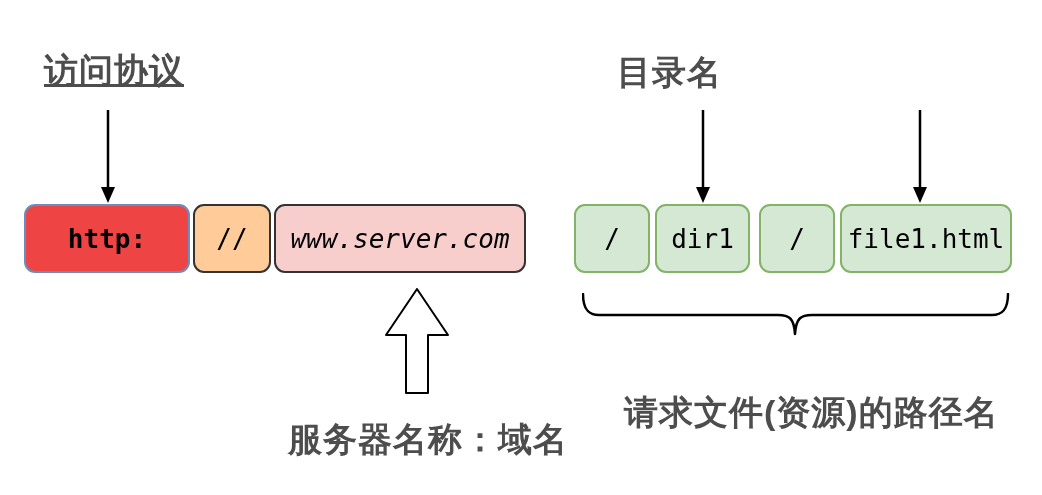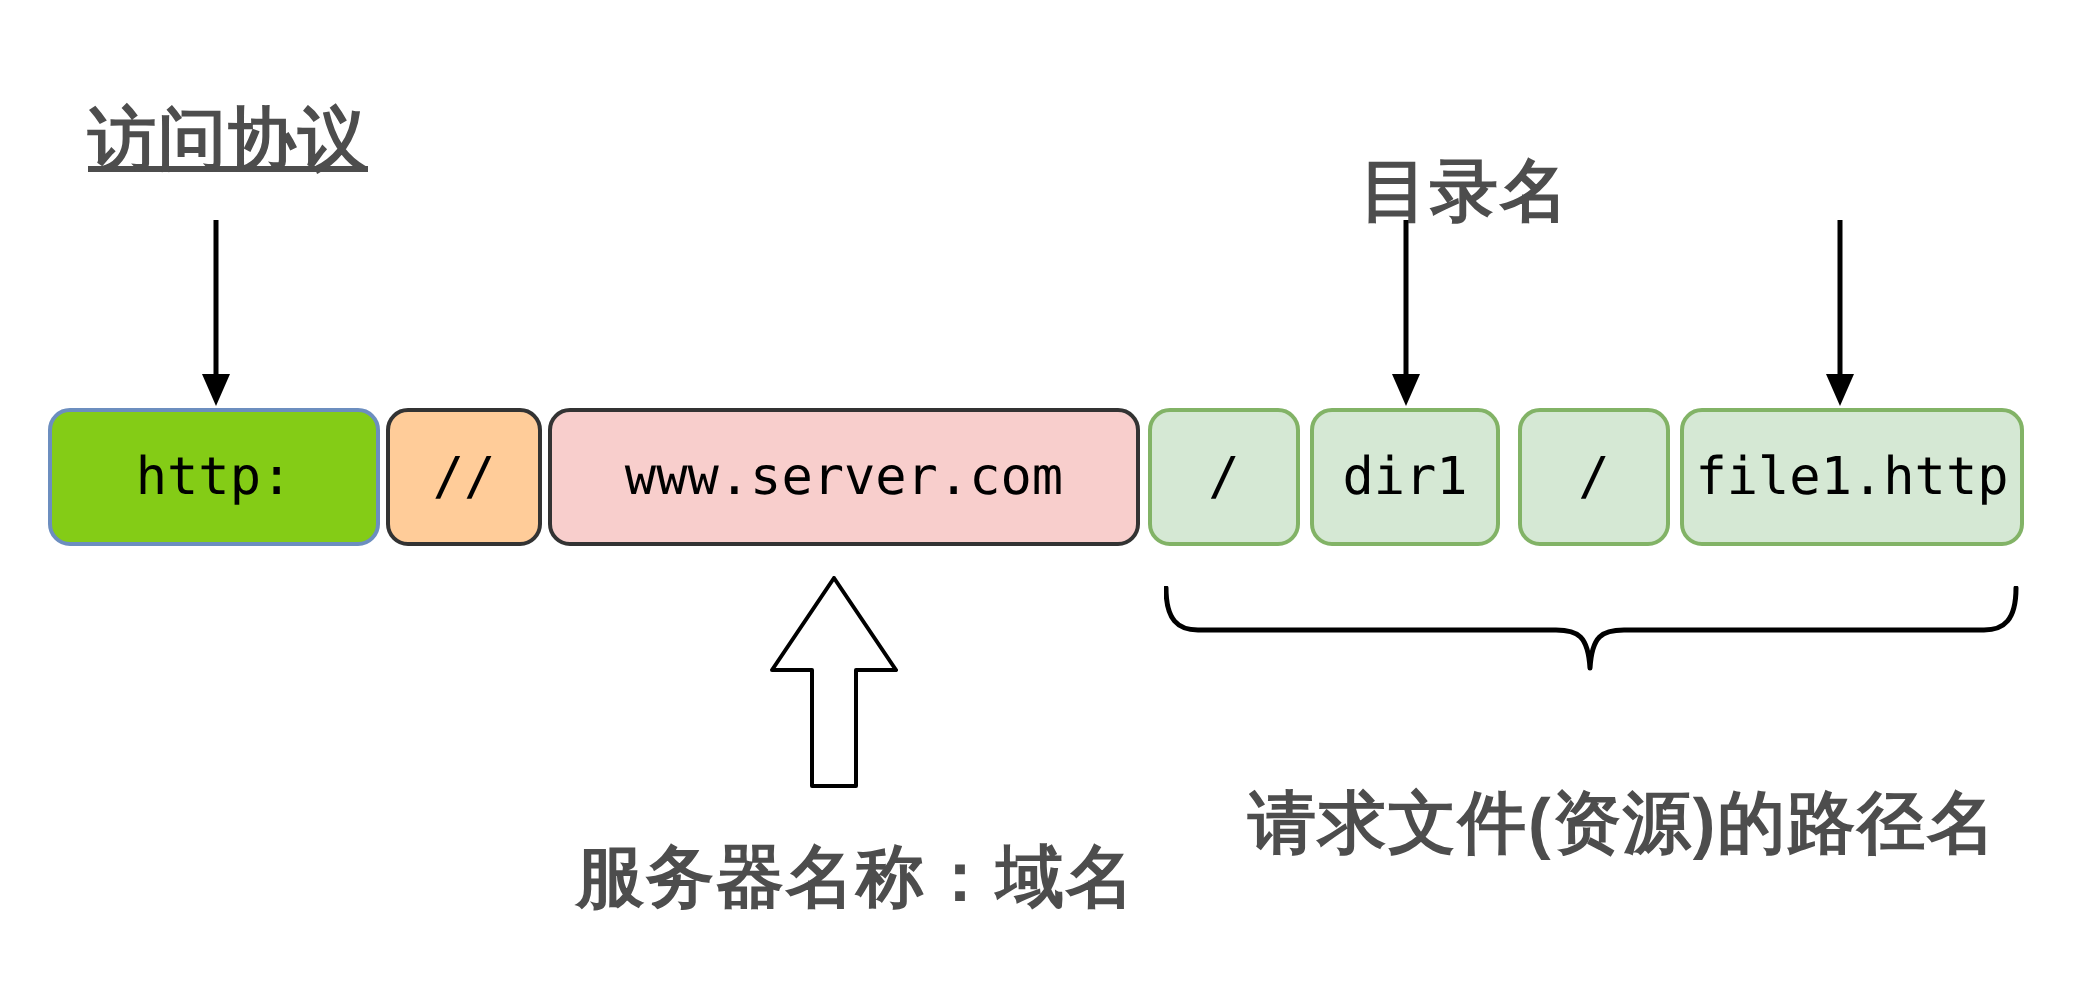--- a/index.html
+++ b/index.html
@@ -14,41 +14,41 @@
   .label{
     position:absolute;
     font-weight:700;
     font-size:34px;
     color:#4d4d4d;
     letter-spacing:1px;
     white-space:nowrap;
     line-height:1.1;
   }
   .label-protocol{left:44px;top:52px;text-decoration:underline;}
-  .label-directory{left:680px;top:54px;margin-top:24px;}
+  .label-directory{left:617px;top:54px;}
   .label-filename{left:862px;top:54px;}
   .label-server{left:288px;top:421px;}
   .label-path{left:624px;top:354px;margin-top:40px;}
 
   
   .seg{
     position:absolute;
     top:204px;height:69px;
     box-sizing:border-box;
     border:2.5px solid #333;
     border-radius:11px;
     display:flex;align-items:center;justify-content:center;
     font-family:"DejaVu Sans Mono","Liberation Mono",monospace;
     font-size:26px;
     color:#000000;
     white-space:nowrap;
   }
   .seg0{left:24px;width:166px;}
   .seg1{left:193px;width:78px;}
-  .seg2{left:274px;width:296px;}
+  .seg2{left:274px;width:252px;font-style:italic;}
   .seg3{left:574px;width:76px;}
   .seg4{left:655px;width:95px;}
   .seg5{left:759px;width:76px;}
   .seg6{left:840px;width:172px;}
 
   .arrow-svg{position:absolute;display:block;}
   .down-arrow-1{left:100px;top:110px;}
   .down-arrow-2{left:695px;top:110px;}
   .down-arrow-3{left:912px;top:110px;}
   .big-up-arrow{left:385px;top:288px;}
@@ -69,27 +69,27 @@
   <svg class="arrow-svg down-arrow-2" width="16" height="94" viewBox="0 0 16 94">
     <line x1="8" y1="0" x2="8" y2="79" stroke="#000" stroke-width="2.5"></line>
     <polygon points="1,77 15,77 8,93" fill="#000"></polygon>
   </svg>
   <svg class="arrow-svg down-arrow-3" width="16" height="94" viewBox="0 0 16 94">
     <line x1="8" y1="0" x2="8" y2="79" stroke="#000" stroke-width="2.5"></line>
     <polygon points="1,77 15,77 8,93" fill="#000"></polygon>
   </svg>
 
   <div>
-    <div class="seg seg0" style="background: #84cc16; border-color: rgb(108, 142, 191);">http:</div>
+    <div class="seg seg0" style="background: #ef4444; border-color: rgb(108, 142, 191); font-weight: bold;">http:</div>
     <div class="seg seg1" style="background: rgb(255, 204, 153); border-color: rgb(51, 51, 51);">//</div>
     <div class="seg seg2" style="background: rgb(248, 206, 204); border-color: rgb(51, 51, 51);">www.server.com</div>
     <div class="seg seg3" style="background: rgb(213, 232, 212); border-color: rgb(130, 179, 102);">/</div>
     <div class="seg seg4" style="background: rgb(213, 232, 212); border-color: rgb(130, 179, 102);">dir1</div>
     <div class="seg seg5" style="background: rgb(213, 232, 212); border-color: rgb(130, 179, 102);">/</div>
-    <div class="seg seg6" style="background: rgb(213, 232, 212); border-color: rgb(130, 179, 102);">file1.http</div>
+    <div class="seg seg6" style="background: rgb(213, 232, 212); border-color: rgb(130, 179, 102);">file1.html</div>
   </div>
 
   <svg class="arrow-svg big-up-arrow" width="64" height="106" viewBox="0 0 64 106">
     <polygon points="32,1 63,47 43,47 43,105 21,105 21,47 1,47" fill="#ffffff" stroke="#000" stroke-width="2" stroke-linejoin="round"></polygon>
   </svg>
 
   <svg class="arrow-svg underbrace" width="428" height="44" viewBox="0 0 428 44">
     <path d="M1,1 C1,17 7,22 17,22 L196,22 C207,22 212,25 213,41 C214,25 219,22 230,22 L410,22 C420,22 426,17 426,1" fill="none" stroke="#000" stroke-width="2.5" stroke-linecap="round" stroke-linejoin="round"></path>
   </svg>
 

